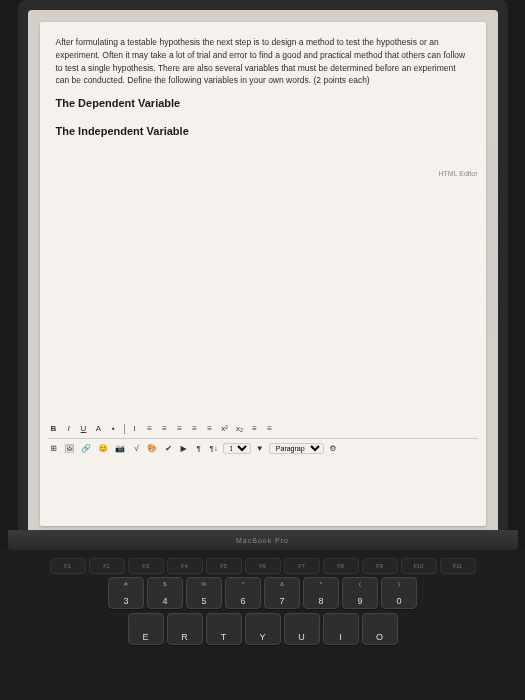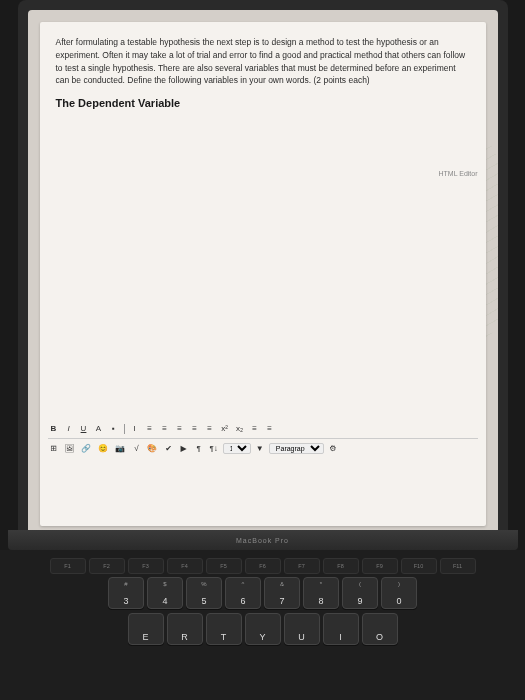--- a/index.html
+++ b/index.html
@@ -242,20 +242,21 @@
 
 <div class="screen-bezel">
   <div class="screen-inner">
     <div class="bg-wave"></div>
     <div class="document-area">
 
       <p class="doc-text">After formulating a testable hypothesis the next step is to design a method to test the hypothesis or an experiment. Often it may take a lot of trial and error to find a good and practical method that others can follow to test a single hypothesis. There are also several variables that must be determined before an experiment can be conducted.  Define the following variables in your own words. (2 points each)</p>
 
       <div class="section-heading">The Dependent Variable</div>
 
+      <div class="section-heading">The Independent Variable</div>
 
 
       <span class="html-editor-label">HTML Editor</span>
 
       <div class="editor-toolbar">
         <div class="toolbar-row1">
           <span class="tb-btn bold">B</span>
           <span class="tb-btn italic">I</span>
           <span class="tb-btn underline">U</span>
           <span class="tb-btn">A</span>

